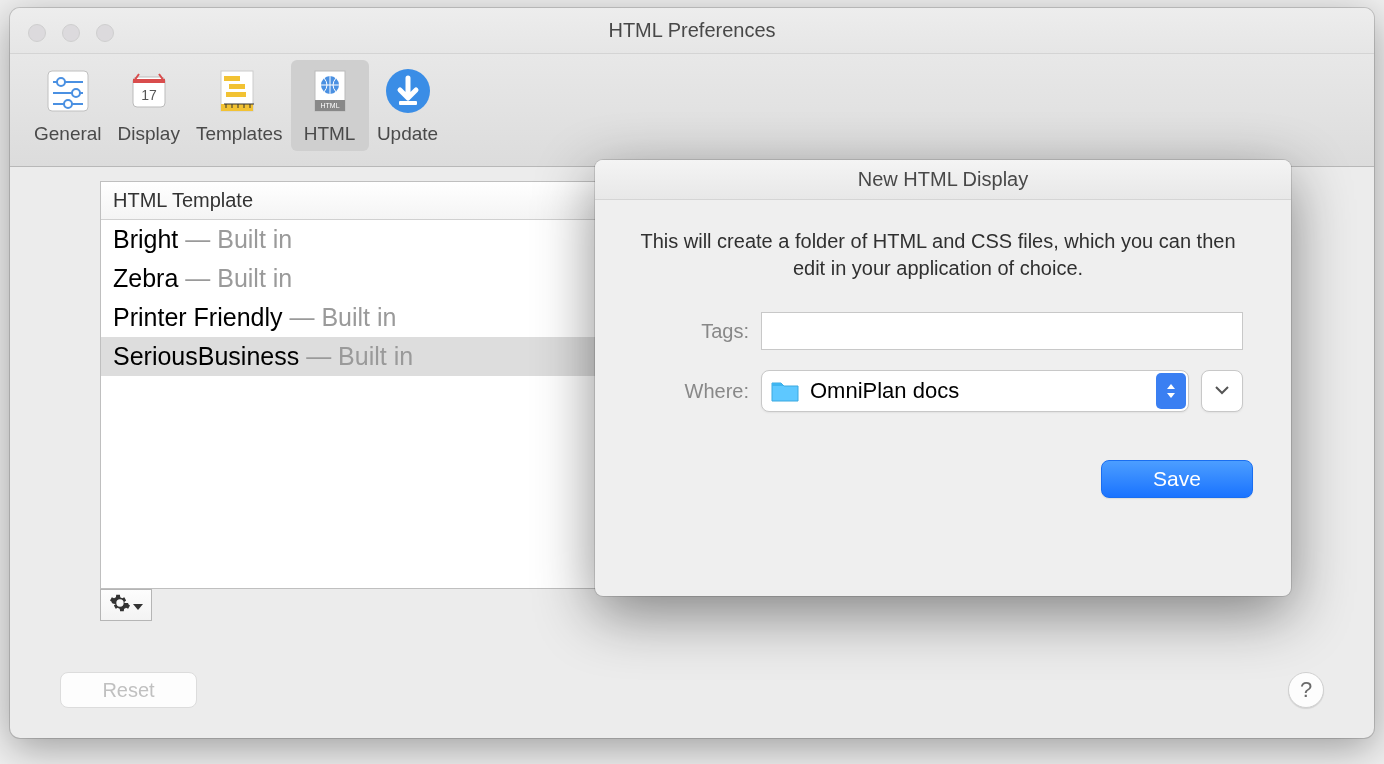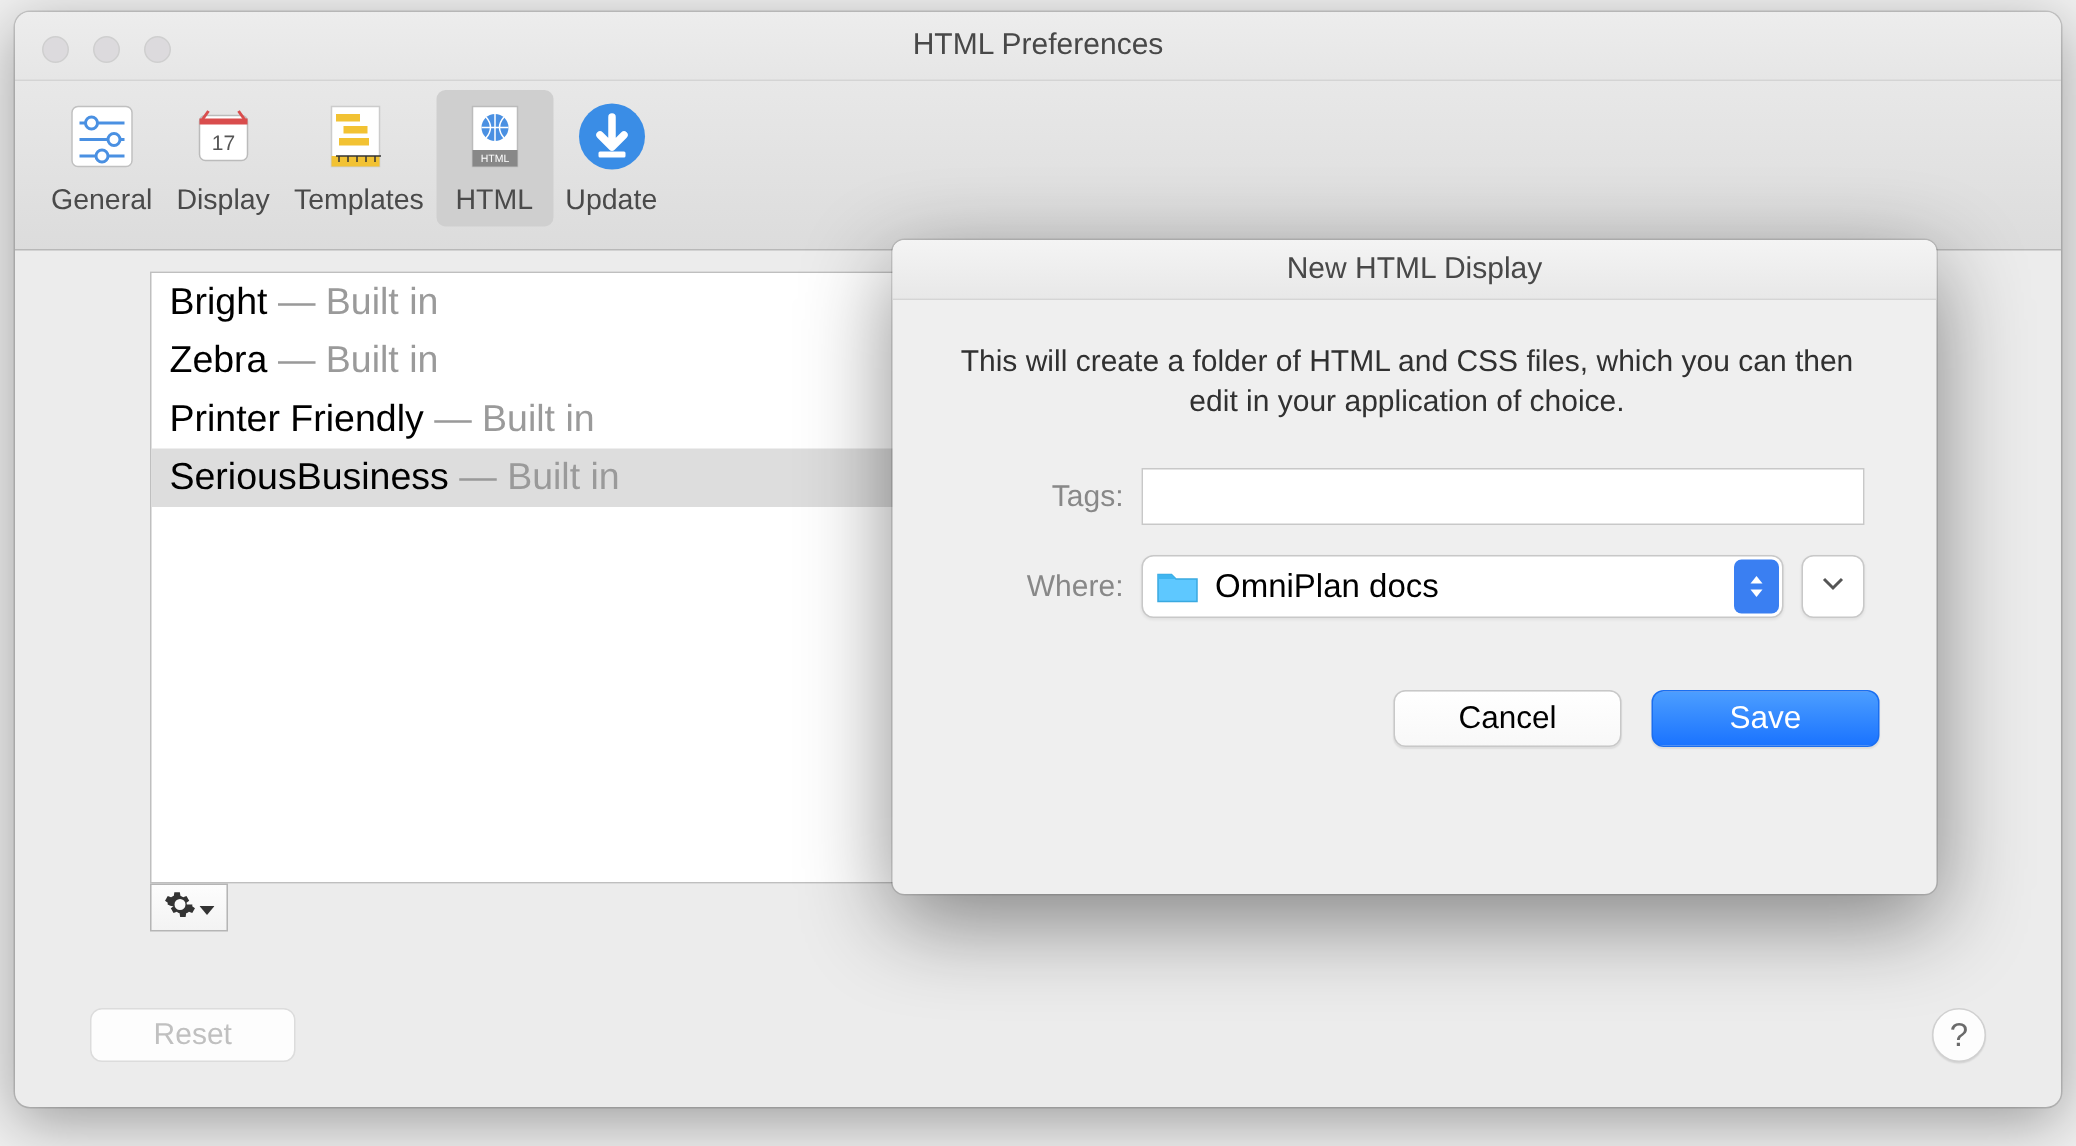--- a/index.html
+++ b/index.html
@@ -366,20 +366,21 @@
           <rect x="16" y="35" width="18" height="4" fill="#fff" rx="1"></rect>
         </svg>
       </div>
       <div class="toolbar-label">Update</div>
     </div>
 
   </div>
 
   <div class="content">
     <div class="template-panel">
+      <div class="template-header">HTML Template</div>
       <div class="template-row">
         <span>Bright</span><span class="template-suffix"> — Built in</span>
       </div>
       <div class="template-row">
         <span>Zebra</span><span class="template-suffix"> — Built in</span>
       </div>
       <div class="template-row">
         <span>Printer Friendly</span><span class="template-suffix"> — Built in</span>
       </div>
       <div class="template-row selected">
@@ -438,16 +439,15 @@
         <span>
           <svg width="16" height="12" viewBox="0 0 16 12">
               <path stroke="#555" stroke-width="2" fill="none" d="M2 3 L8 9 L14 3"></path>
             </svg>
         </span>
       </div>
     </div>
   </div>
 
   <div class="sheet-buttons">
-    <button class="btn">Cancel</button>
     <button class="btn primary">Save</button>
   </div>
 </div>
 
 </body></html>

